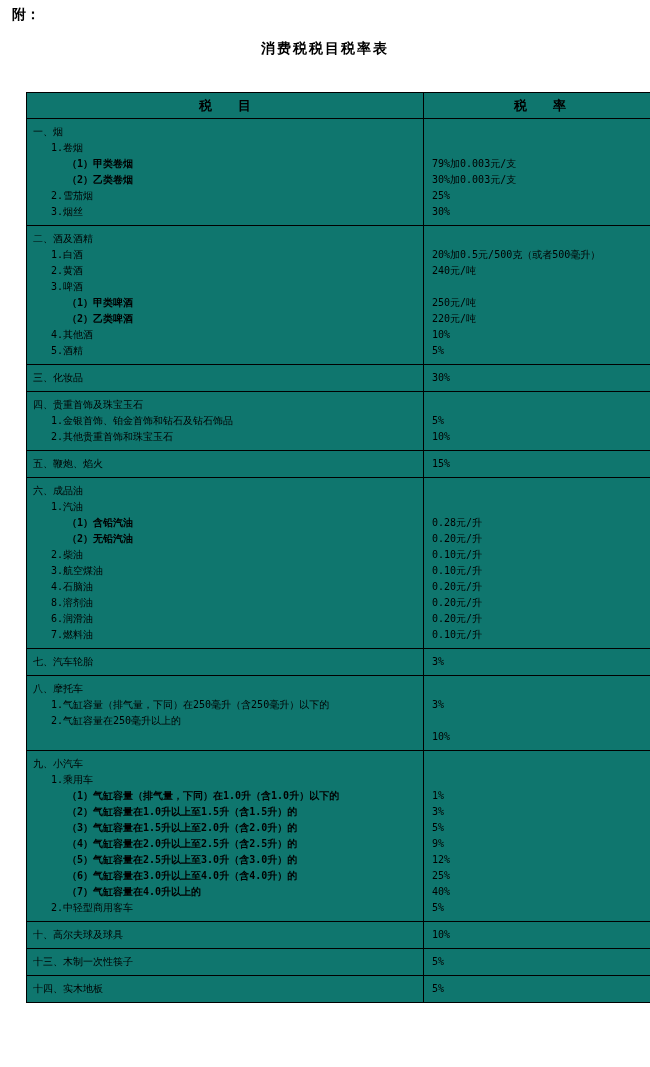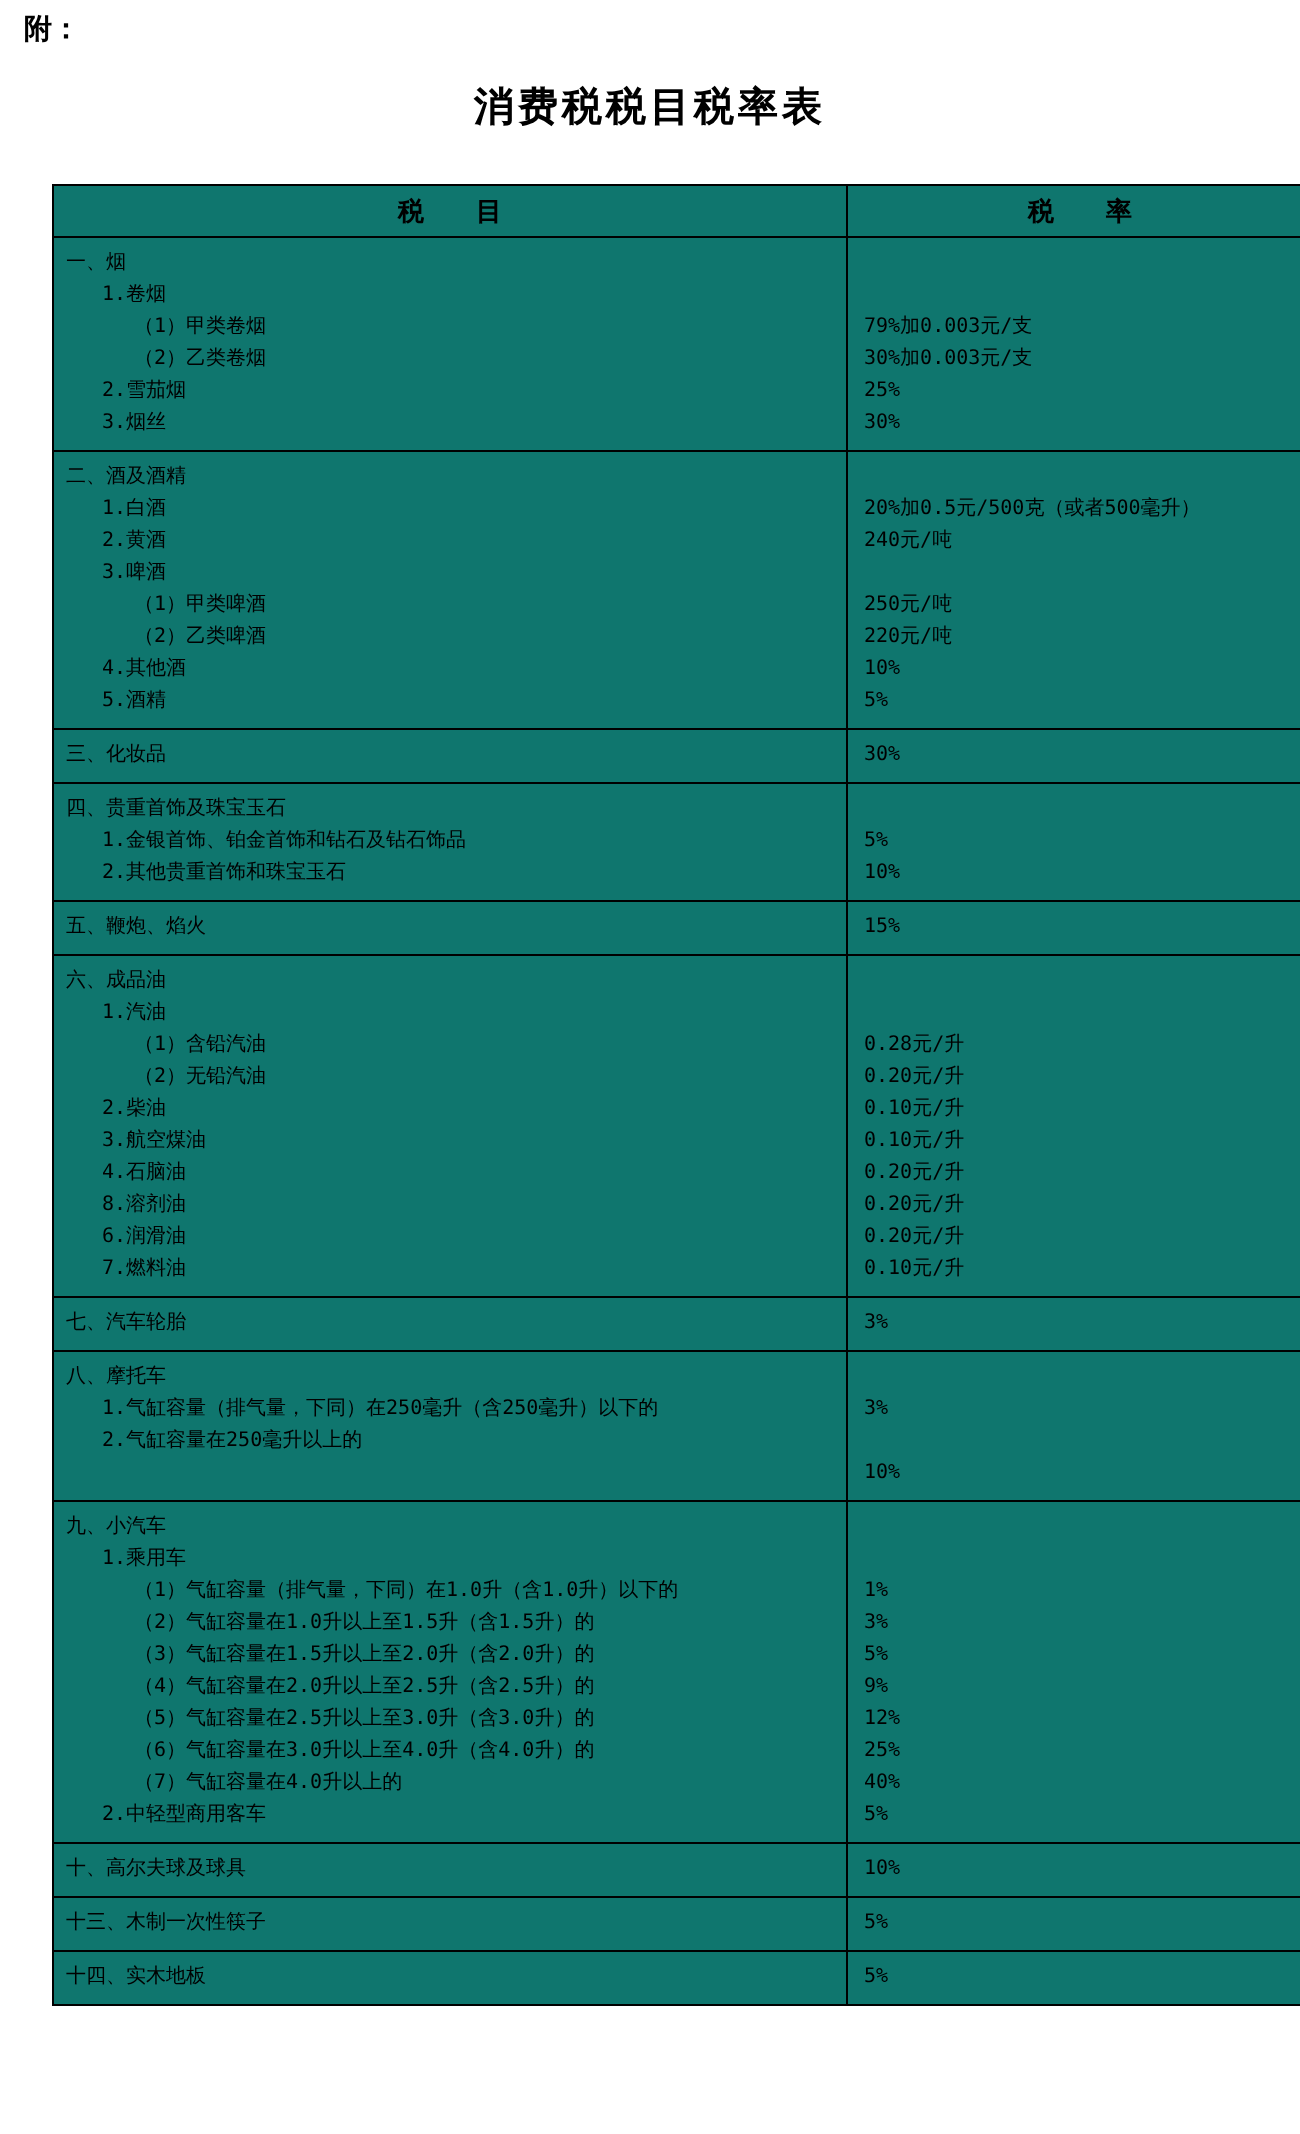--- a/index.html
+++ b/index.html
@@ -12,21 +12,21 @@
   }
   .page { position: absolute; inset: 0; background: #fff; }
   .attachment-label {
     position: absolute; left: 12px; top: 6px;
     font-size: 14px; font-weight: bold;
     font-family: "DejaVu Sans", sans-serif;
   }
   .doc-title {
     position: absolute; left: 0; top: 40px; width: 650px;
     text-align: center;
-    font-size: 20px; font-weight: bold; letter-spacing: 2px;
+    font-size: 14px; font-weight: bold; letter-spacing: 2px;
     font-family: "DejaVu Serif", serif;
   }
   table.tax-table {
     position: absolute; left: 10px; top: 92px;
     width: 630px;
     border-collapse: collapse; table-layout: fixed;
     background: #0f766e;
     margin-left: 16px;
   }
   .tax-table th, .tax-table td {
@@ -38,21 +38,21 @@
     font-size: 13px; font-weight: bold;
     text-align: center; vertical-align: middle;
     font-family: "DejaVu Sans", sans-serif;
   }
   .col-item { width: 397px; }
   .col-rate { width: 233px; }
   .tax-table td { padding: 5px 0 5px 0; font-size: 10px; }
   .line { height: 16px; line-height: 16px; white-space: nowrap; overflow: hidden; }
   .item-cell .indent-0 { padding-left: 6px; }
   .item-cell .indent-1 { padding-left: 24px; }
-  .item-cell .indent-2 { padding-left: 40px; }
+  .item-cell .indent-2 { padding-left: 40px; font-weight: bold; }
   .rate-cell .line { padding-left: 8px; }
 </style>
 </head>
 <body>
 
 <div class="page">
   <div class="attachment-label">附：</div>
 
   <div class="doc-title">消费税税目税率表</div>
 

